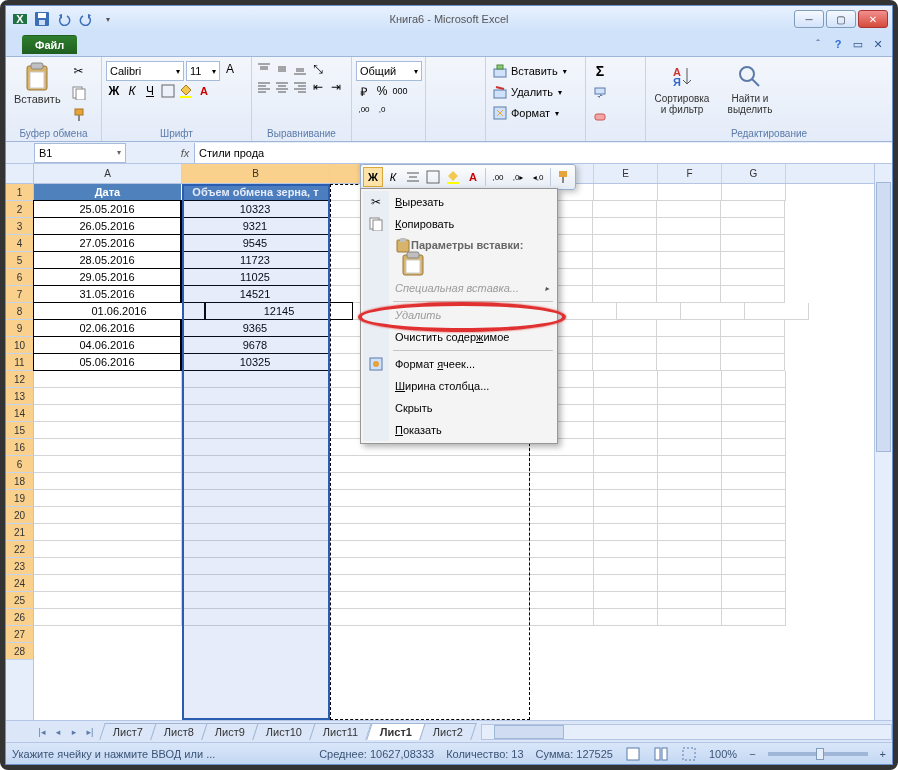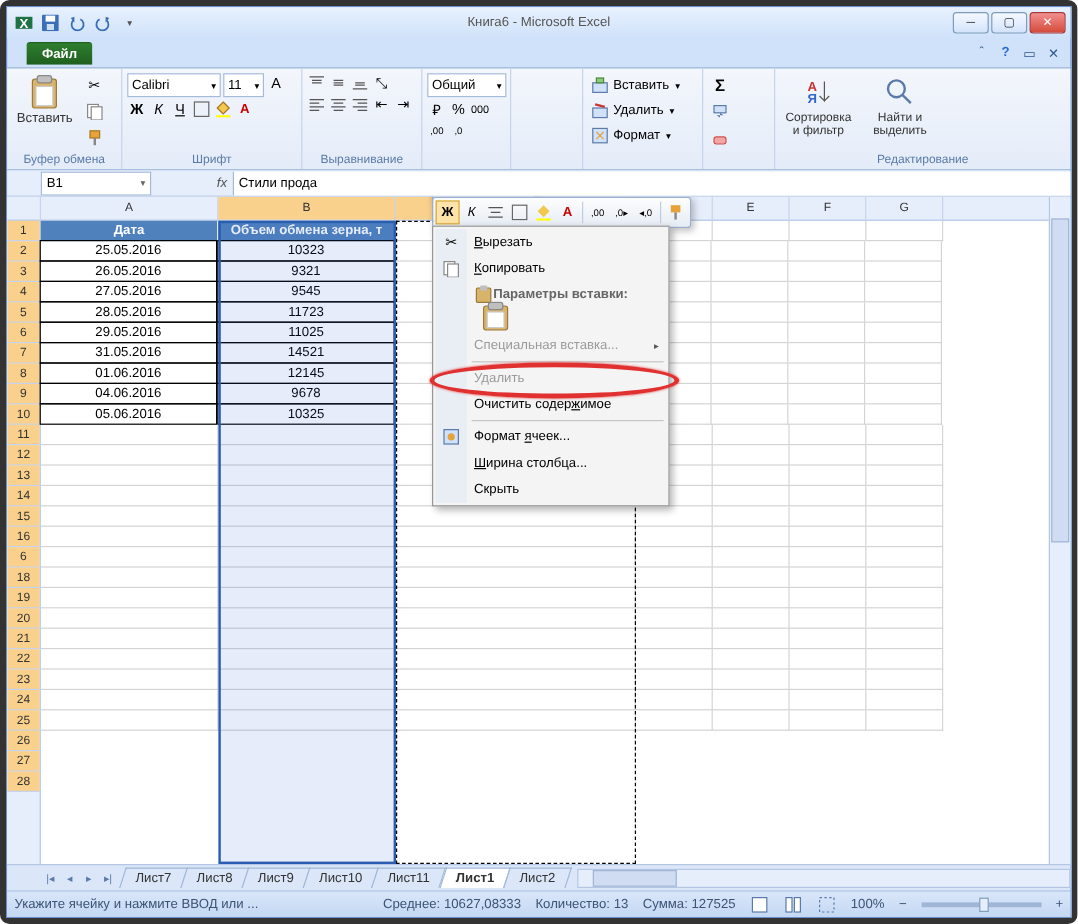--- a/index.html
+++ b/index.html
@@ -71,21 +71,21 @@
 .zoom-slider { width: 100px; height: 4px; background: #a0b6d6; position: relative; }
 .zoom-slider .knob { position: absolute; left: 48px; top: -4px; width: 8px; height: 12px; background: #e6eefb; border: 1px solid #7f9db9; }
 
 .mini-toolbar { position: absolute; background: linear-gradient(#fdfdfd,#e6ecf5); border: 1px solid #9aaed0; border-radius: 3px; box-shadow: 2px 2px 6px rgba(0,0,0,0.25); padding: 2px; display: flex; align-items: center; gap: 0; }
 .mini-toolbar .sep { width: 1px; height: 18px; background: #c0cde0; margin: 0 2px; }
 .mini-btn { width: 20px; height: 20px; display: flex; align-items: center; justify-content: center; }
 
 .context-menu { position: absolute; width: 198px; background: #f4f4f4; border: 1px solid #979797; box-shadow: 3px 3px 6px rgba(0,0,0,0.3); padding: 2px; }
 .context-menu .icon-strip { position: absolute; left: 2px; top: 2px; bottom: 2px; width: 26px; background: #e9edf4; }
 .menu-item { position: relative; height: 22px; display: flex; align-items: center; padding-left: 32px; color: #000; }
-.menu-item.disabled { color: #9b9b9b; }
+.menu-item.disabled { color: #9b9b9b; font-style: italic; }
 .menu-item .arrow { margin-left: auto; margin-right: 6px; font-size: 8px; color: #555; }
 .menu-item .ico { position: absolute; left: 5px; width: 16px; height: 16px; display: flex; align-items: center; justify-content: center; font-size: 12px; }
 .menu-item .ico.paste-big { width: 28px; height: 28px; top: -5px; }
 .menu-sep { height: 1px; background: #c5c5c5; margin: 2px 2px 2px 30px; }
 .menu-label { position: relative; height: 20px; display: flex; align-items: center; padding-left: 32px; color: #666; font-weight: bold; }
 .highlight-oval { position: absolute; border: 4px solid #e03030; border-radius: 50% / 50%; pointer-events: none; box-shadow: 0 0 2px #e03030; }
 svg { display: block; }
 .u { text-decoration: underline; }
 </style>
 </head>
@@ -492,22 +492,31 @@
             <div class="row">
               <div class="cell col-a data-a" style="width: 148px;">31.05.2016</div>
               <div class="cell col-b data-b" style="width: 148px;">14521</div>
               <div class="cell col-c" style="width: 200px;"></div>
               <div class="cell col-d" style="width: 64px;"></div>
               <div class="cell col-e" style="width: 64px;"></div>
               <div class="cell col-f" style="width: 64px;"></div>
               <div class="cell col-g" style="width: 64px;"></div>
             </div>
             <div class="row">
-              <div class="cell col-a data-a" style="width: 148px;">01.06.2016</div>
+              <div class="cell col-a data-a" style="width: 172px;">01.06.2016</div>
               <div class="cell col-b data-b" style="width: 148px;">12145</div>
+              <div class="cell col-c" style="width: 200px;"></div>
+              <div class="cell col-d" style="width: 64px;"></div>
+              <div class="cell col-e" style="width: 64px;"></div>
+              <div class="cell col-f" style="width: 64px;"></div>
+              <div class="cell col-g" style="width: 64px;"></div>
+            </div>
+            <div class="row">
+              <div class="cell col-a data-a" style="width: 148px;">02.06.2016</div>
+              <div class="cell col-b data-b" style="width: 148px;">9365</div>
               <div class="cell col-c" style="width: 200px;"></div>
               <div class="cell col-d" style="width: 64px;"></div>
               <div class="cell col-e" style="width: 64px;"></div>
               <div class="cell col-f" style="width: 64px;"></div>
               <div class="cell col-g" style="width: 64px;"></div>
             </div>
             <div class="row">
               <div class="cell col-a data-a" style="width: 148px;">04.06.2016</div>
               <div class="cell col-b data-b" style="width: 148px;">9678</div>
               <div class="cell col-c" style="width: 200px;"></div>
@@ -765,20 +774,23 @@
               </svg>
             </span>
             <span>Формат <span class="u">я</span>чеек...</span>
           </div>
       <div class="menu-item">
             <span><span class="u">Ш</span>ирина столбца...</span>
           </div>
       <div class="menu-item">
             <span>Скрыть</span>
           </div>
+      <div class="menu-item">
+            <span><span class="u">П</span>оказать</span>
+          </div>
     </div>
 
     <div class="highlight-oval" style="left:352px;top:138px;width:208px;height:30px"></div>
   </div>
 
   <div class="sheet-tabs">
     <span class="nav-btn">|◂</span>
     <span class="nav-btn">◂</span>
     <span class="nav-btn">▸</span>
     <span class="nav-btn">▸|</span>

